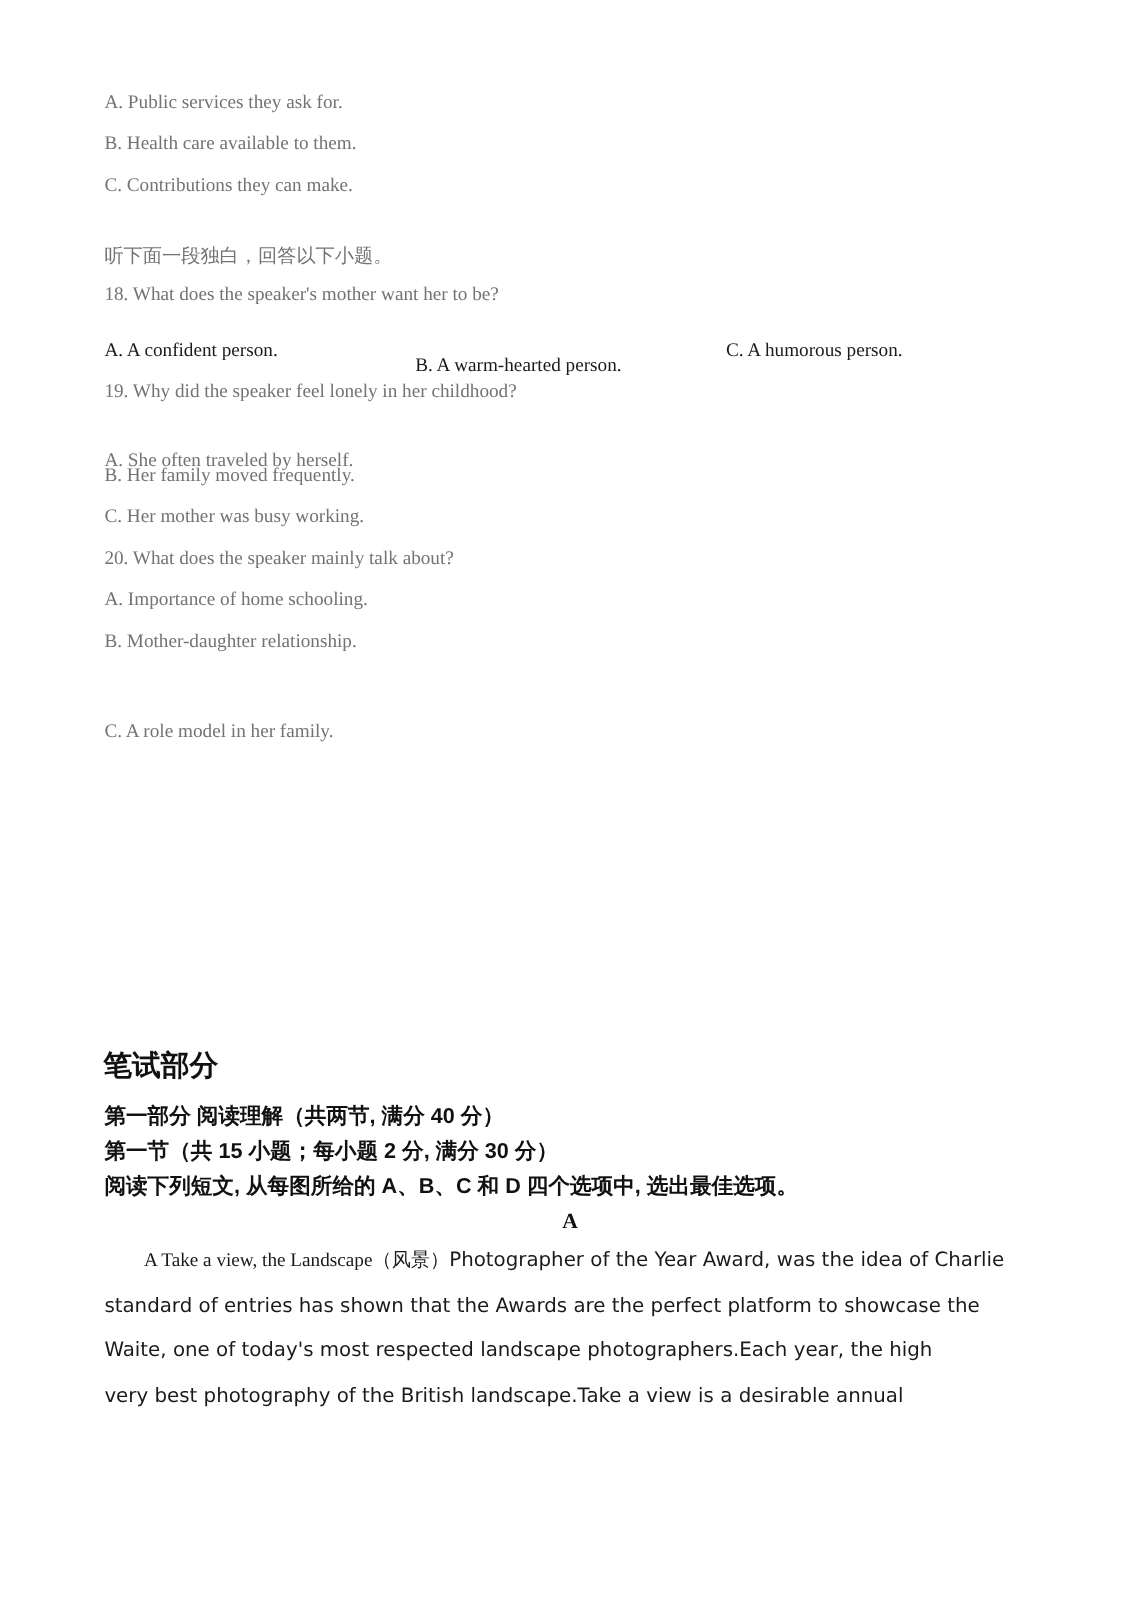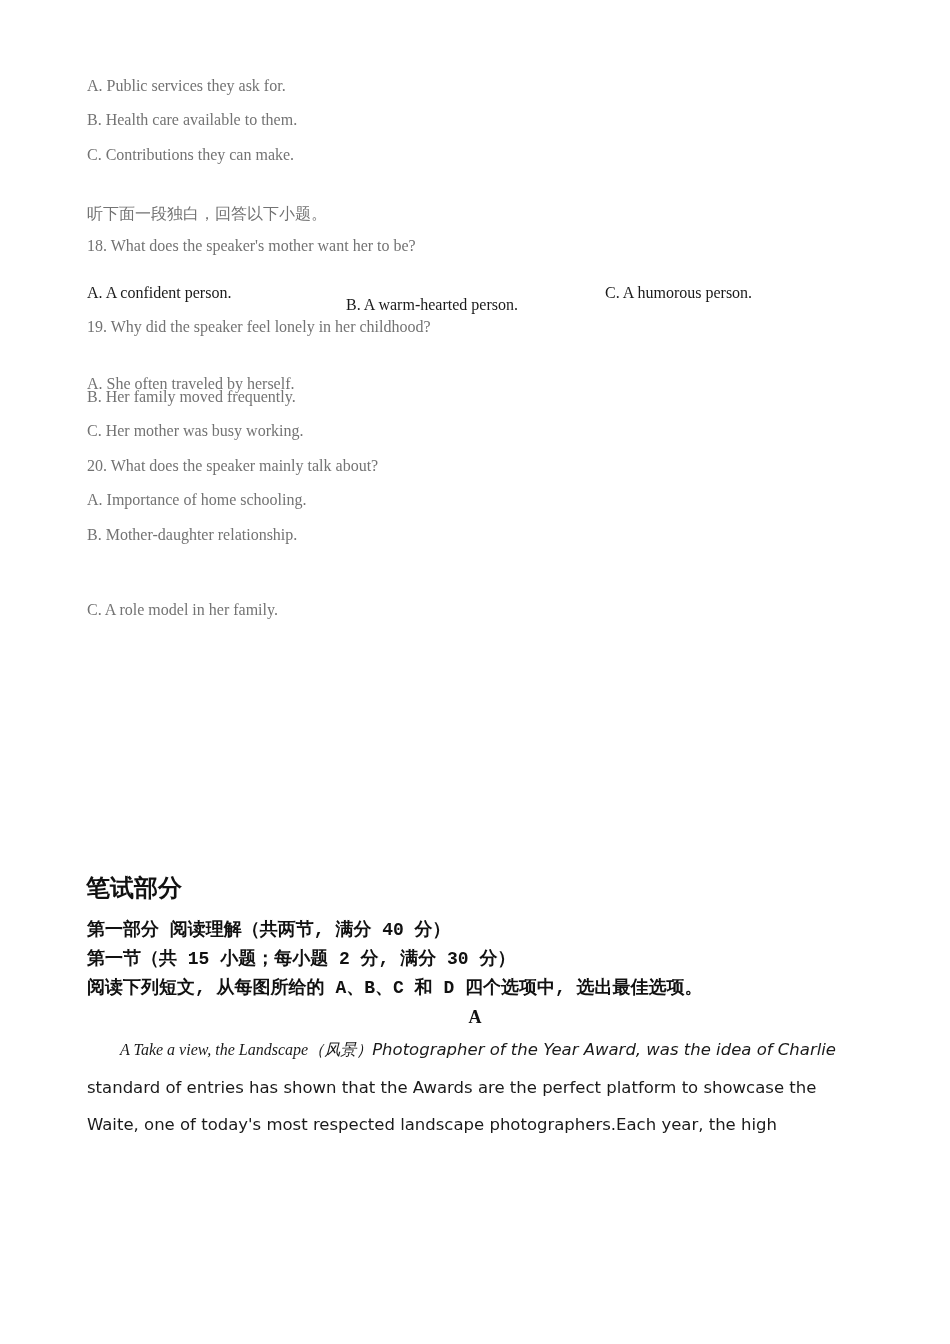--- a/index.html
+++ b/index.html
@@ -44,21 +44,21 @@
       font-family: "DejaVu Sans", sans-serif;
       font-size: 24px;
       line-height: 32px;
       font-weight: bold;
       color: #111;
       white-space: nowrap;
     }
     .heading {
       position: absolute;
       left: 87px;
-      font-family: Liberation Mono, monospace;
+      font-family: Liberation Sans, sans-serif;
       font-size: 18px;
       line-height: 24px;
       font-weight: bold;
       color: #111;
       white-space: nowrap;
     }
     .center-letter {
       position: absolute;
       left: 0;
       width: 950px;
@@ -79,21 +79,20 @@
       line-height: 37.5px;
       color: #1a1a1a;
     }
     .passage .p-line {
       display: block;
       white-space: nowrap;
       height: 37.5px;
     }
     .passage .first {
       padding-left: 33px;
-      font-style: italic;
     }
     .passage .lead {
       font-family: "Liberation Serif", serif;
       font-size: 16px;
     }
     .passage .rest {
       font-family: "DejaVu Sans", sans-serif;
       font-size: 16.5px;
     }
     .footer {
@@ -137,17 +136,18 @@
 <div class="section-title">笔试部分</div>
 <div class="heading" style="top:918px;">第一部分 阅读理解（共两节, 满分 40 分）</div>
 <div class="heading" style="top:947px;">第一节（共 15 小题；每小题 2 分, 满分 30 分）</div>
 <div class="heading" style="top:976px;">阅读下列短文, 从每图所给的 A、B、C 和 D 四个选项中, 选出最佳选项。</div>
 <div class="center-letter">A</div>
 
 <div class="passage">
   <span class="p-line first"><span class="lead">A Take a view, the Landscape（风景）</span><span class="rest">Photographer of the Year Award, was the idea of Charlie</span></span>
   <span class="p-line rest">standard of entries has shown that the Awards are the perfect platform to showcase the</span>
   <span class="p-line rest">Waite, one of today's most respected landscape photographers.Each year, the high</span>
+  <span class="p-line rest">very best photography of the British landscape.Take a view is a desirable annual</span>
 </div>
 
 <div class="footer">
   <span>第 3 页 | 共 10 页</span>
 </div>
 
 </body></html>

